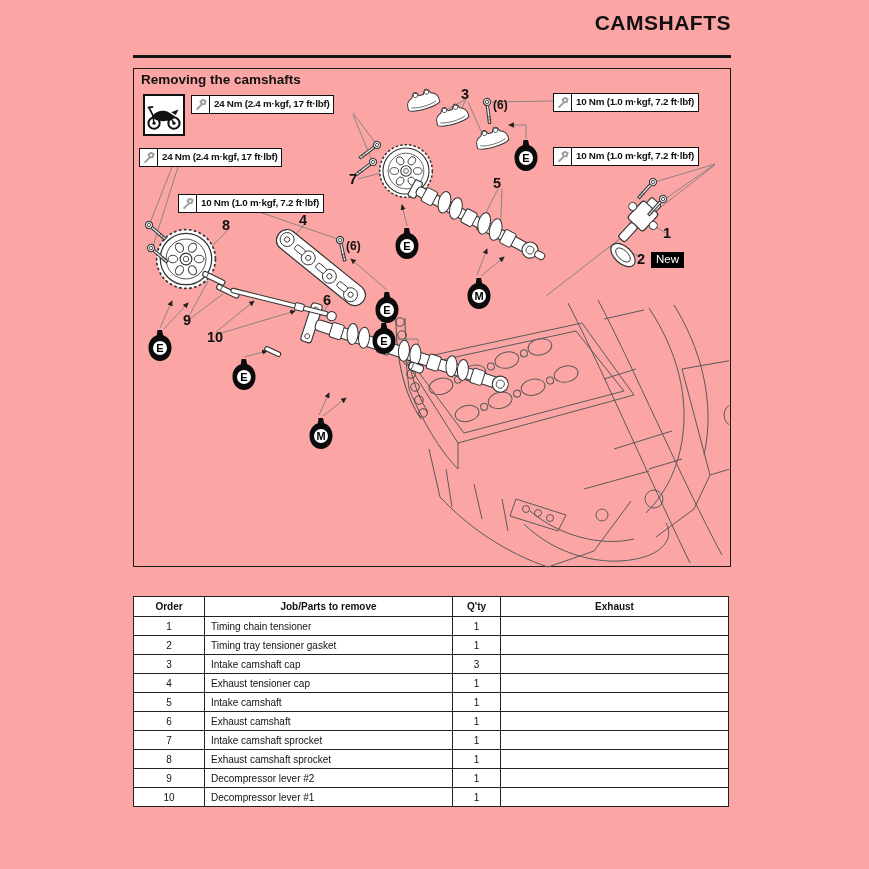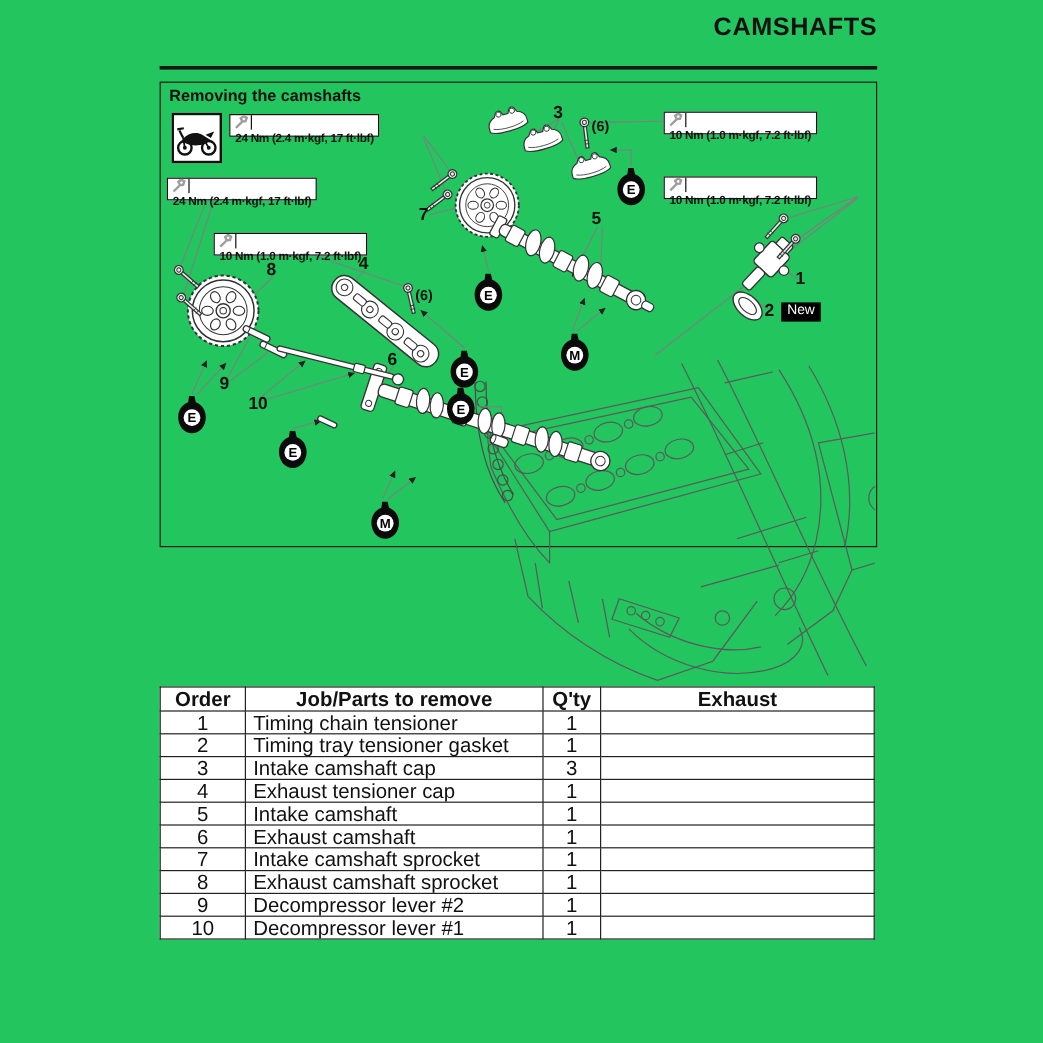--- a/index.html
+++ b/index.html
@@ -1,32 +1,32 @@
 <!DOCTYPE html>
 <html><head>
 <meta charset="utf-8">
 <style>
   html,body{margin:0;padding:0;background:#e9e9e9;}
-  .page{position:relative;width:869px;height:869px;background:#22c55e;margin:0 auto;
+  .page{position:relative;width:869px;height:869px;background:#fca5a5;margin:0 auto;
         font-family:"Liberation Sans",sans-serif;color:#111;overflow:hidden;}
   .page-title{position:absolute;top:11px;right:138px;font-size:21px;font-weight:bold;letter-spacing:.5px;}
   .header-rule{position:absolute;left:133px;top:55px;width:598px;height:2.6px;background:#161616;}
-  .diagram-box{position:absolute;left:133px;top:68px;width:598px;height:388px;border:1.6px solid #1c1c1c;box-sizing:border-box;}
+  .diagram-box{position:absolute;left:133px;top:68px;width:598px;height:499px;border:1.6px solid #1c1c1c;box-sizing:border-box;}
   .section-title{position:absolute;left:7px;top:3px;font-size:13.5px;font-weight:bold;}
   .moto-box{position:absolute;left:9px;top:25px;width:42px;height:42px;border:2px solid #111;box-sizing:border-box;background:#fff;}
   .diagram-svg{position:absolute;left:0;top:0;}
-  .callout{position:absolute;display:inline-flex;align-items:stretch;background:#fff;border:1.6px solid #111;height:19px;box-sizing:border-box;z-index:4;flex-direction:column;}
+  .callout{position:absolute;display:inline-flex;align-items:stretch;background:#fff;border:1.6px solid #111;height:19px;box-sizing:border-box;z-index:4;}
   .callout .wr{width:17px;display:flex;align-items:center;justify-content:center;border-right:1.6px solid #111;}
   .callout .tx{font-size:9.8px;font-weight:bold;letter-spacing:-.25px;line-height:15.5px;padding:0 4px;white-space:nowrap;}
   .pnum{position:absolute;font-size:14.5px;font-weight:bold;z-index:5;}
   .qnote{position:absolute;font-size:12px;font-weight:bold;z-index:5;}
   .new-tag{position:absolute;background:#000;color:#fff;font-size:11.5px;font-weight:normal;padding:1px 5px 2px 5px;line-height:13px;z-index:5;}
   .oilcan{position:absolute;z-index:5;}
-  .parts-table{position:absolute;left:133px;top:572px;width:595px;border-collapse:collapse;table-layout:fixed;
-               font-size:17px;background:#fff;}
+  .parts-table{position:absolute;left:133px;top:596px;width:595px;border-collapse:collapse;table-layout:fixed;
+               font-size:10px;background:#fff;}
   .parts-table th,.parts-table td{border:1.4px solid #222;padding:2.5px 6px;line-height:13px;vertical-align:middle;
                overflow:hidden;}
   .parts-table th{font-weight:bold;text-align:center;padding:3px 4px;}
   .parts-table td.c{text-align:center;}
   .parts-table td.l{text-align:left;}
 </style>
 </head>
 <body>
 
 <div class="page">

